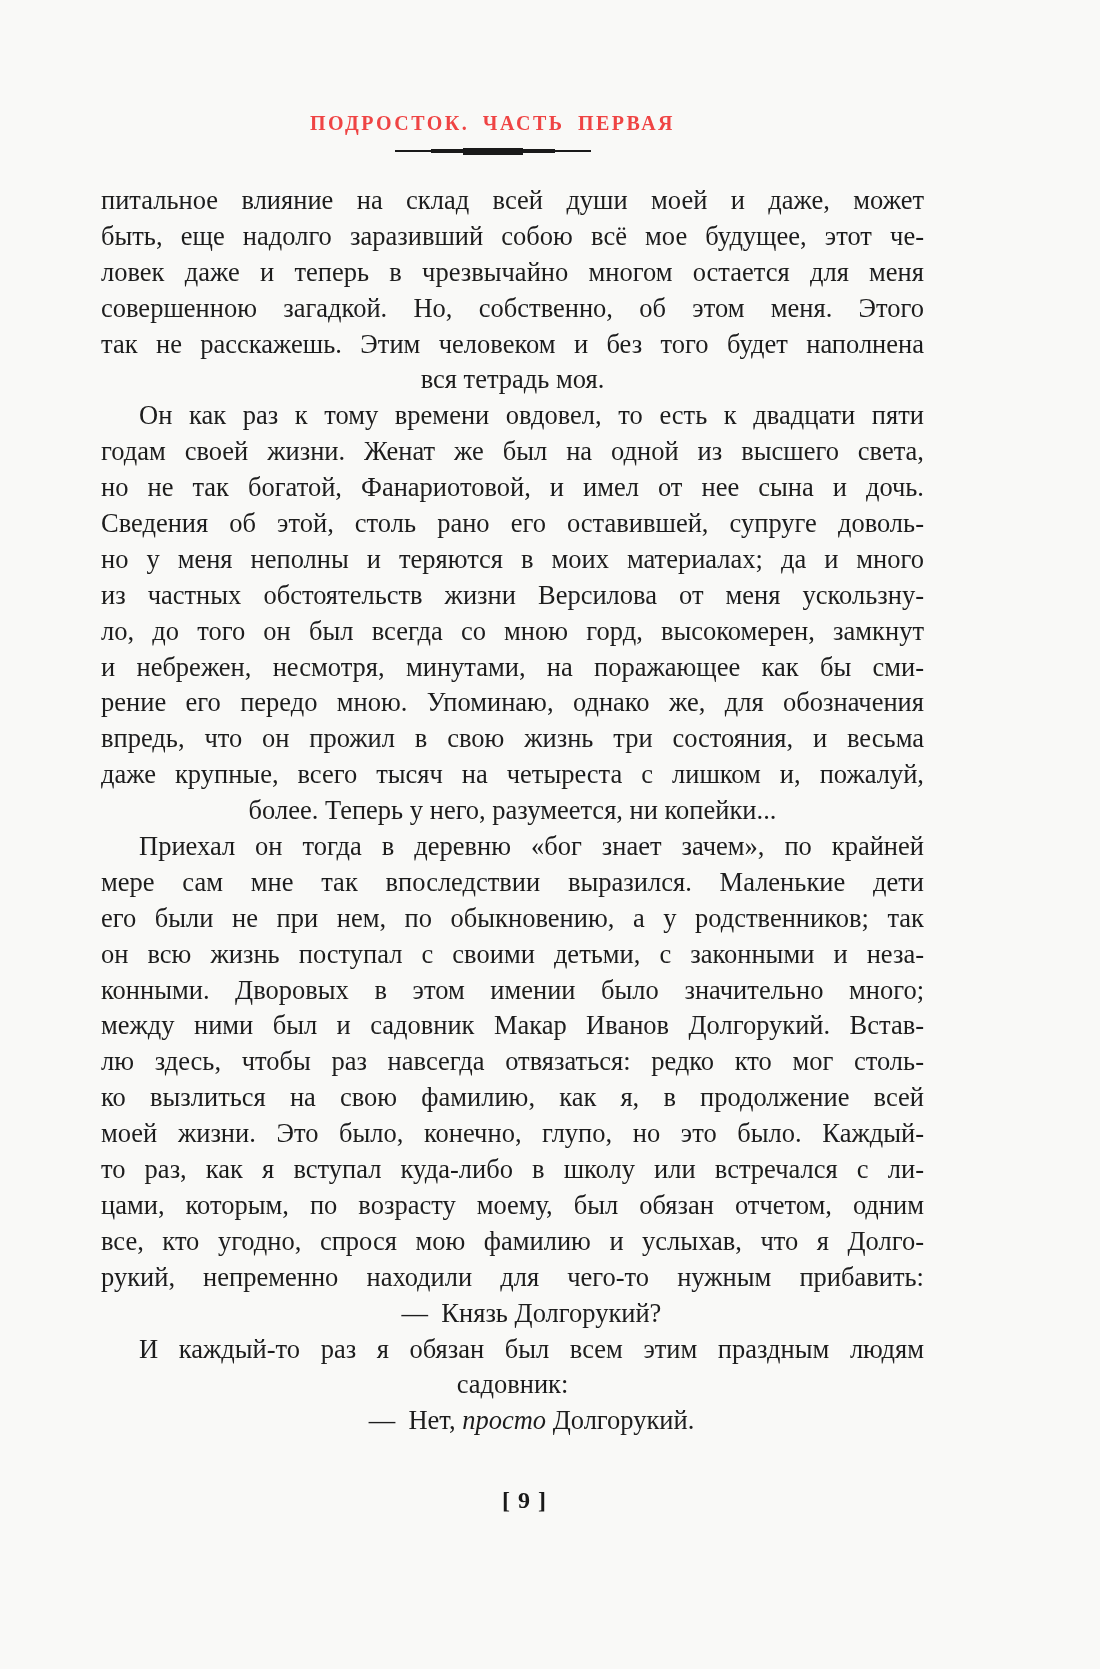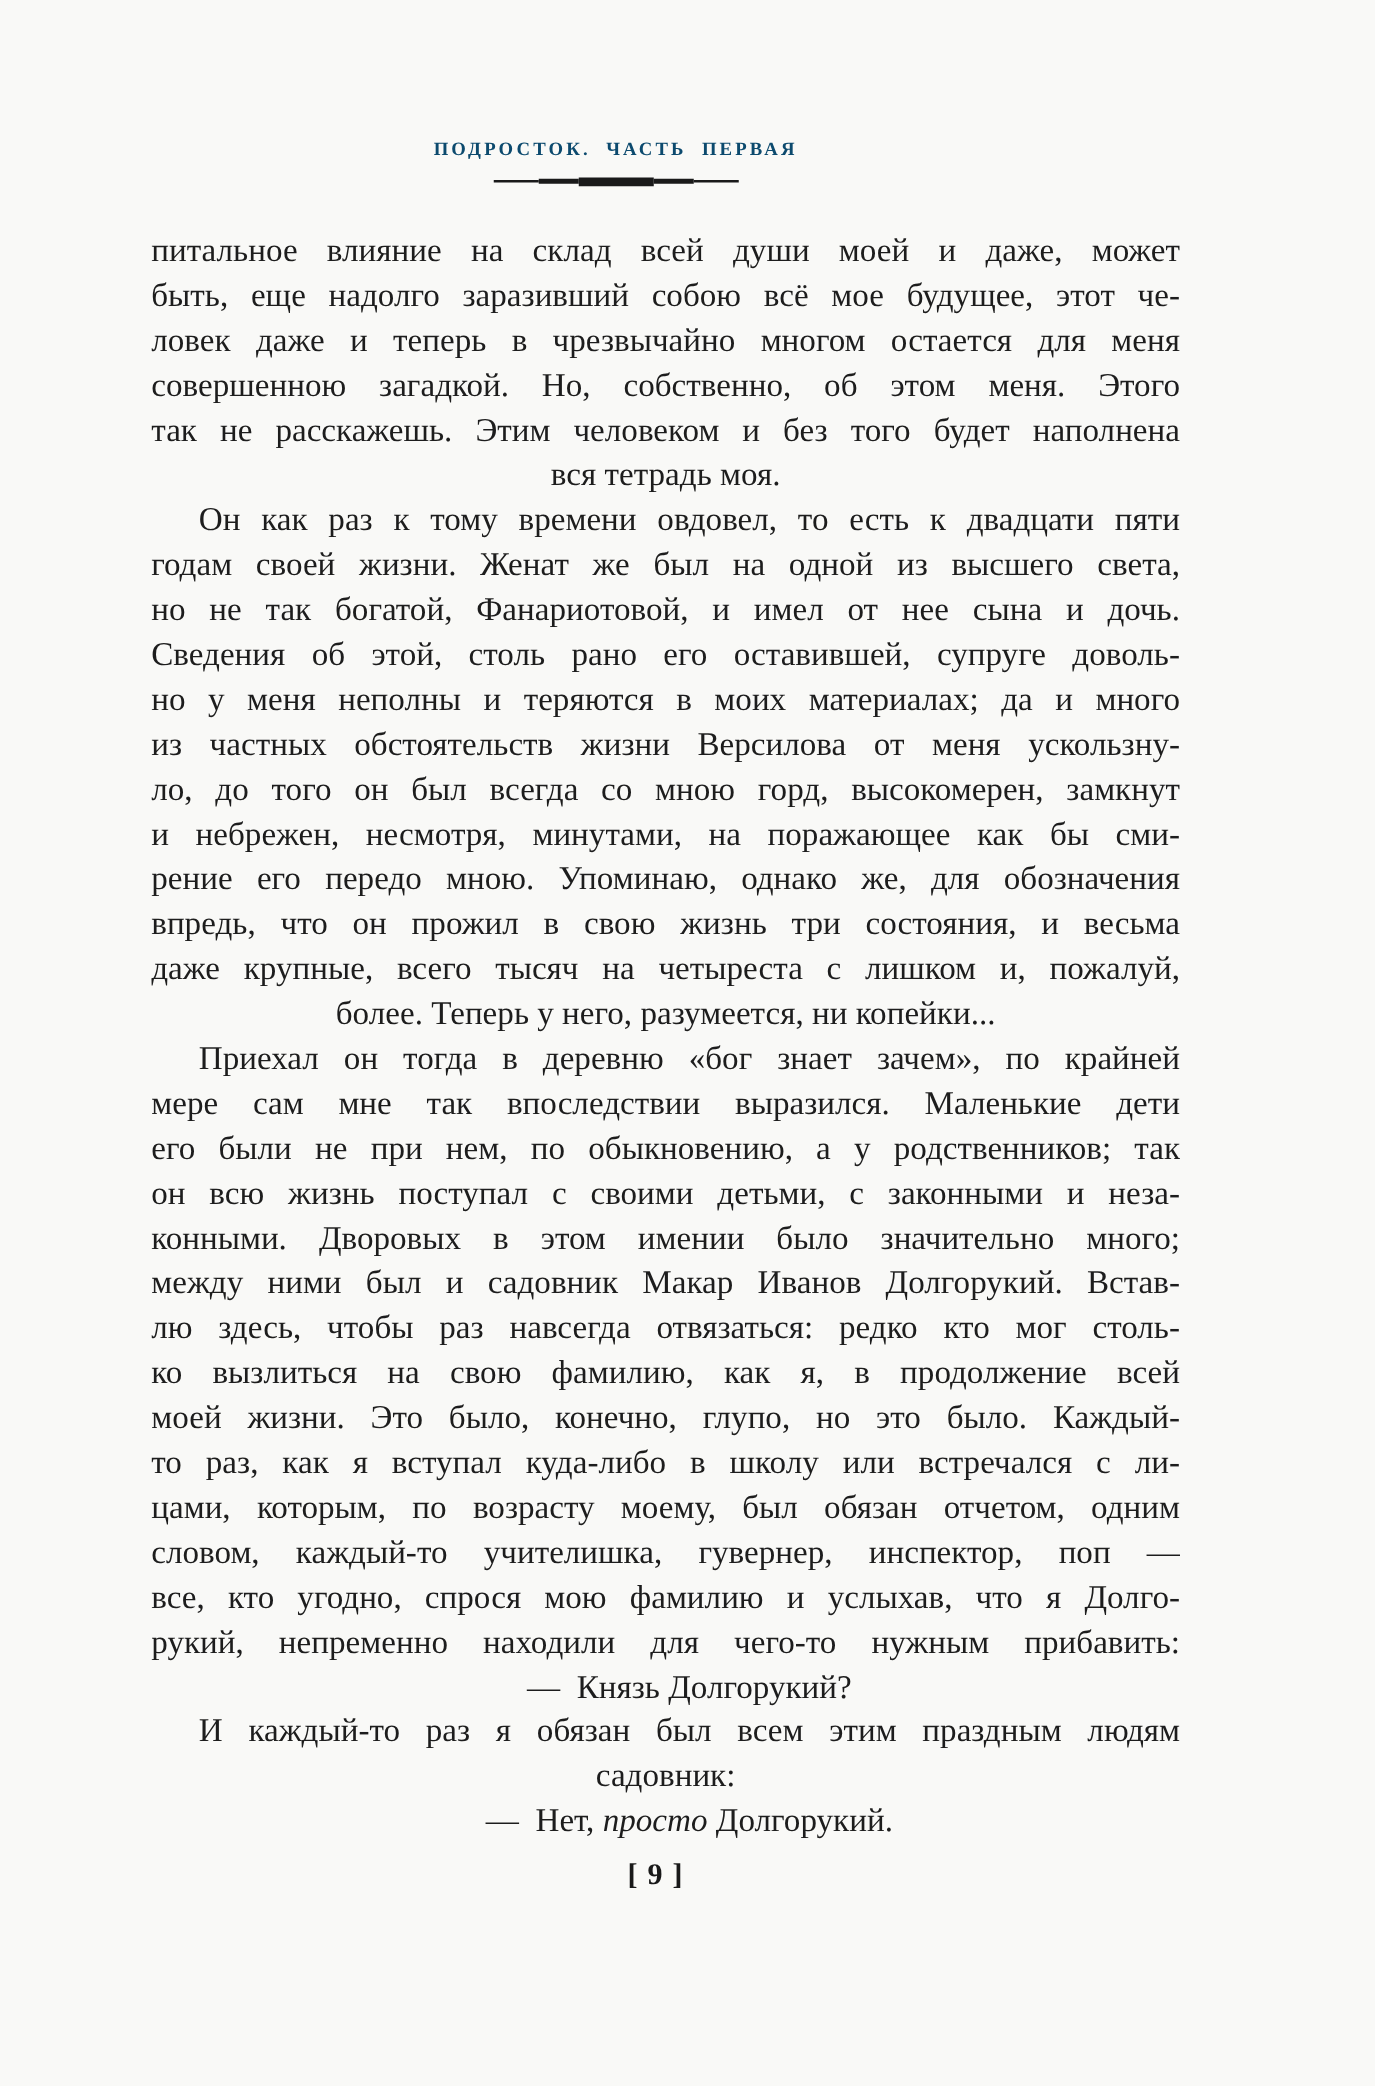--- a/index.html
+++ b/index.html
@@ -18,44 +18,44 @@
   
   .masthead {
     position: absolute;
     top: 112px;
     left: 81px;
     width: 823px;
     text-align: center;
   }
   .running-head {
     font-weight: bold;
-    font-size: 15px;
+    font-size: 20px;
     letter-spacing: 2.5px;
     word-spacing: 6px;
-    color: #0c4a6e;
+    color: #ef4444;
     white-space: nowrap;
   }
   .divider {
     margin: 12px auto 0;
     width: 196px;
     height: 8px;
     display: flex;
     align-items: center;
     justify-content: center;
   }
   .divider span { display: block; background: #1a1a1a; }
   .divider .t1 { width: 36px; height: 2px; }
   .divider .t2 { width: 32px; height: 4px; }
   .divider .t3 { width: 60px; height: 7px; }
 
   
   .body-block {
     position: absolute;
     top: 183px;
-    left: 121px;
+    left: 101px;
     width: 823px;
     font-size: 26.5px;
   }
   .line {
     height: 35.9px;
     line-height: 35.9px;
     overflow: hidden;
   }
   .j { text-align: justify; text-align-last: justify; }
   .l { text-align: center; }
@@ -114,21 +114,20 @@
     <div class="line j">мере сам мне так впоследствии выразился. Маленькие дети</div>
     <div class="line j">его были не при нем, по обыкновению, а у родственников; так</div>
     <div class="line j">он всю жизнь поступал с своими детьми, с законными и неза-</div>
     <div class="line j">конными. Дворовых в этом имении было значительно много;</div>
     <div class="line j">между ними был и садовник Макар Иванов Долгорукий. Встав-</div>
     <div class="line j">лю здесь, чтобы раз навсегда отвязаться: редко кто мог столь-</div>
     <div class="line j">ко вызлиться на свою фамилию, как я, в продолжение всей</div>
     <div class="line j">моей жизни. Это было, конечно, глупо, но это было. Каждый-</div>
     <div class="line j">то раз, как я вступал куда-либо в школу или встречался с ли-</div>
     <div class="line j">цами, которым, по возрасту моему, был обязан отчетом, одним</div>
-    <div class="line j">словом, каждый-то учителишка, гувернер, инспектор, поп —</div>
     <div class="line j">все, кто угодно, спрося мою фамилию и услыхав, что я Долго-</div>
     <div class="line j">рукий, непременно находили для чего-то нужным прибавить:</div>
     <div class="line l ind">— Князь Долгорукий?</div>
     <div class="line j ind">И каждый-то раз я обязан был всем этим праздным людям</div>
     <div class="line l">садовник:</div>
     <div class="line l ind">
       <span>— Нет, </span><em>просто</em><span> Долгорукий.</span>
     </div>
   </div>
 

